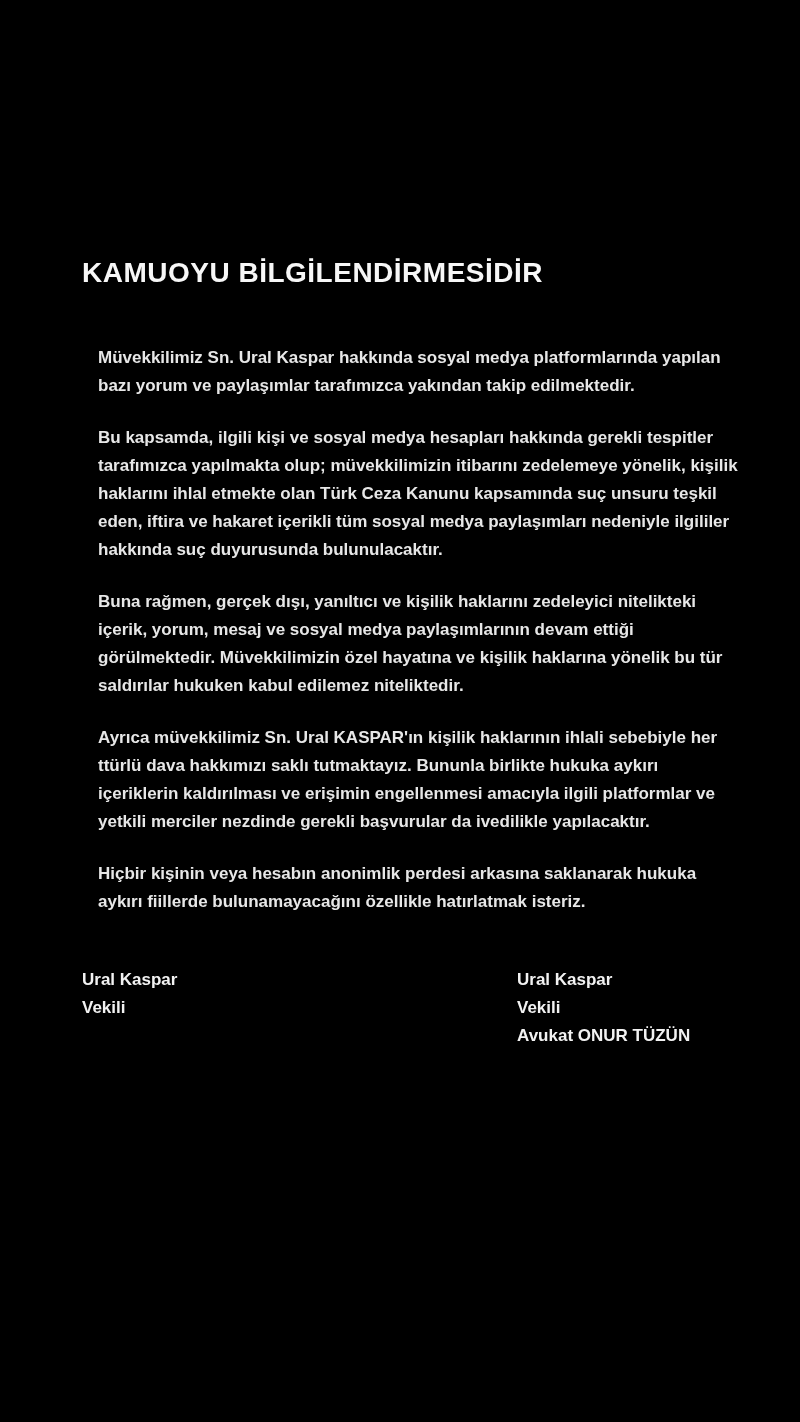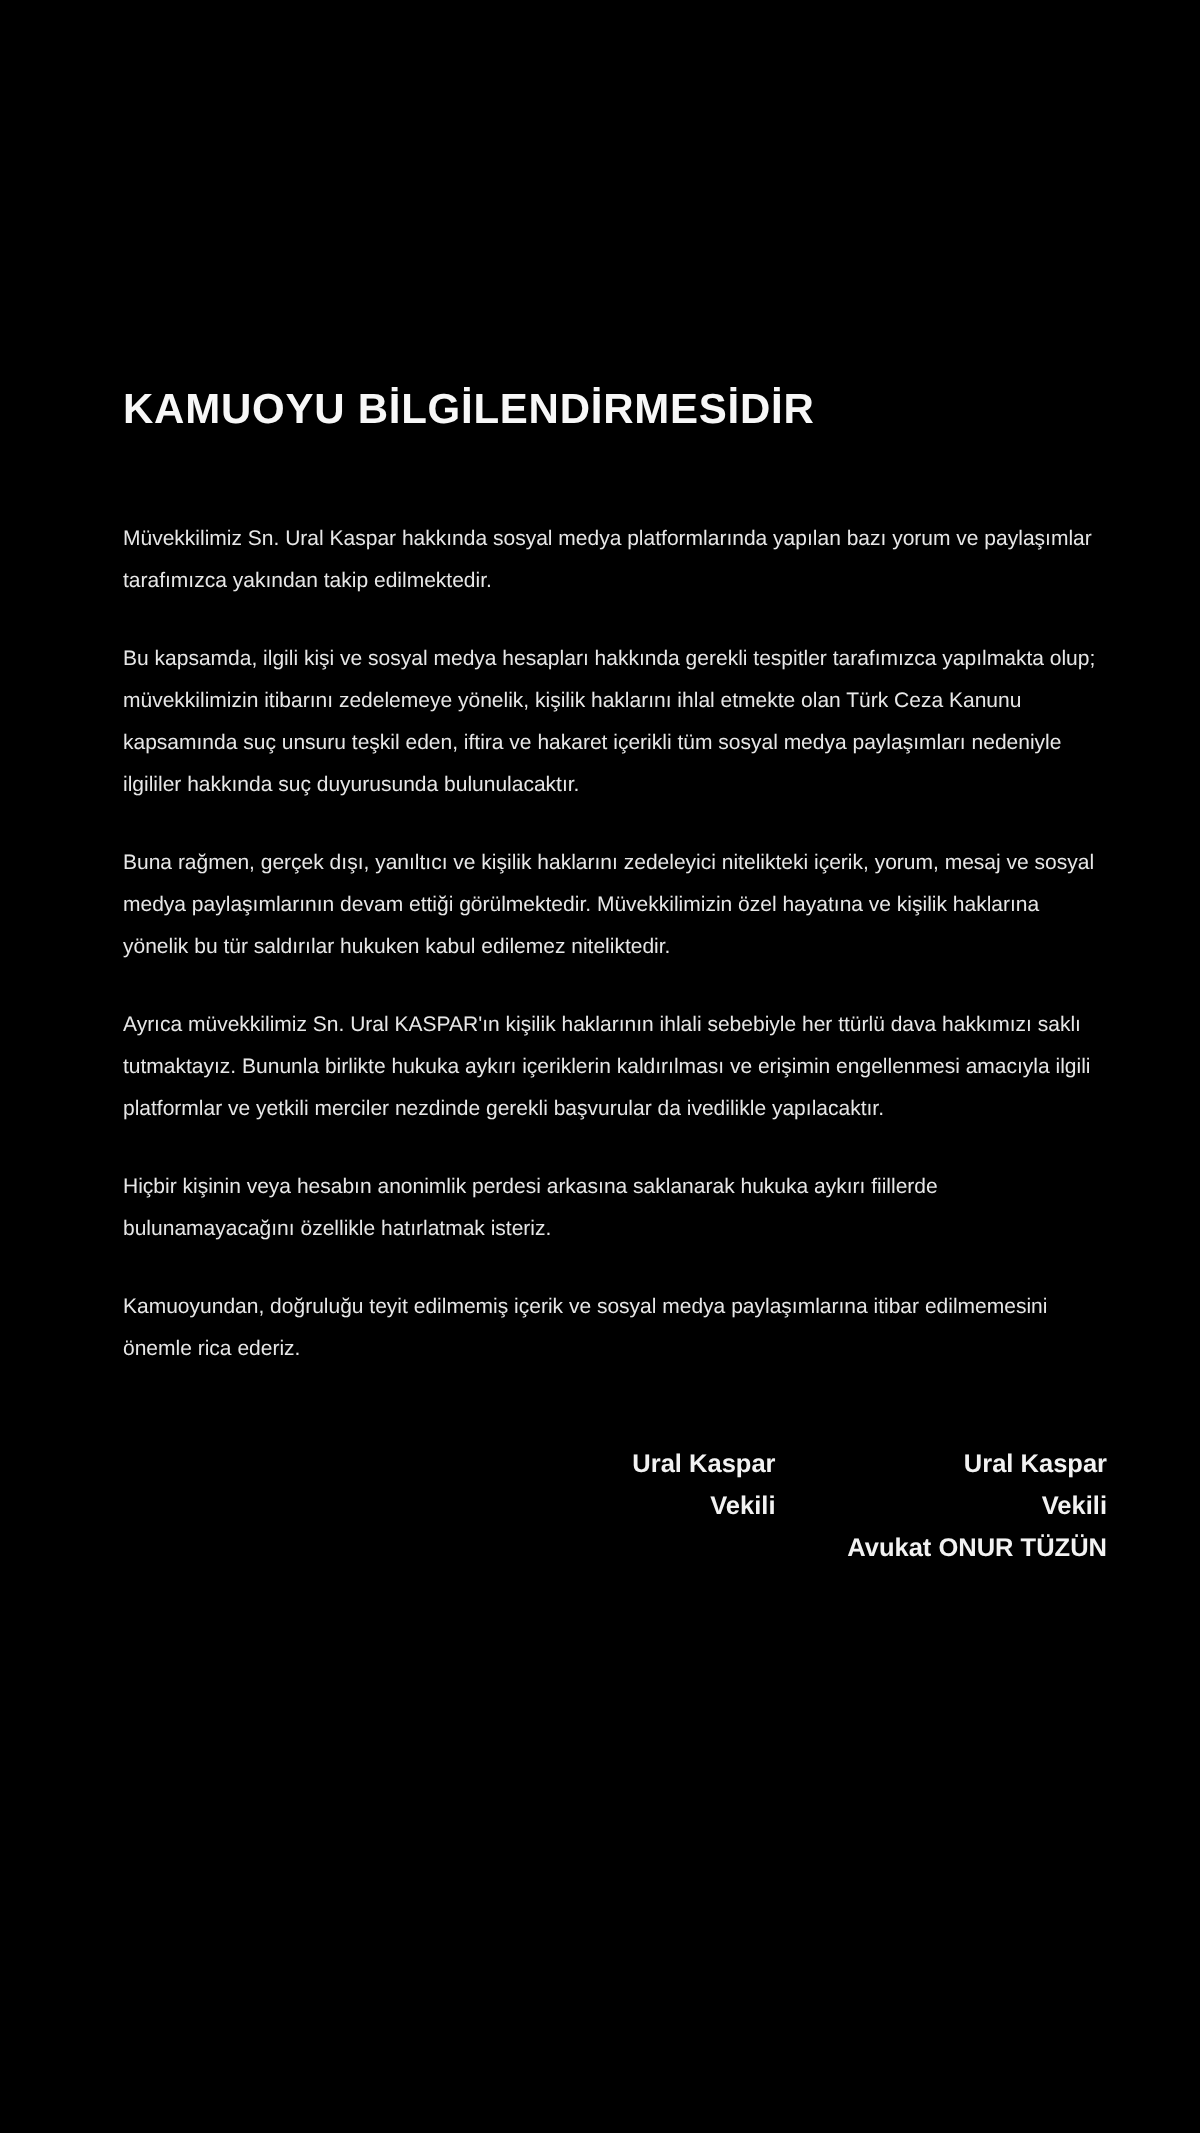--- a/index.html
+++ b/index.html
@@ -24,31 +24,30 @@
   .doc-title {
     color: #f7f7f7;
     font-size: 28px;
     font-weight: 700;
     letter-spacing: 0.5px;
     margin: 0 0 54px 0;
     line-height: 1.2;
   }
   .doc-paragraph {
     color: #e7e7e7;
-    font-size: 14px;
-    font-weight: 400;
+    font-size: 17px;
+    font-weight: 700;
     line-height: 28px;
-    margin: 0 0 24px 0;
+    margin: 0 0 24px 16px;
     text-align: left;
   }
   .signature-row {
     display: flex;
     flex-direction: row;
     margin-top: 50px;
-    text-align: right;
   }
   .signature-block {
     color: #f2f2f2;
     font-size: 17px;
     font-weight: 700;
     line-height: 28px;
   }
   .signature-block.left {
     width: 435px;
   }
@@ -63,21 +62,20 @@
 <body>
 
 <div class="page">
   <h1 class="doc-title">KAMUOYU BİLGİLENDİRMESİDİR</h1>
 
   <p class="doc-paragraph">Müvekkilimiz Sn. Ural Kaspar hakkında sosyal medya platformlarında yapılan bazı yorum ve paylaşımlar tarafımızca yakından takip edilmektedir.</p>
   <p class="doc-paragraph">Bu kapsamda, ilgili kişi ve sosyal medya hesapları hakkında gerekli tespitler tarafımızca yapılmakta olup; müvekkilimizin itibarını zedelemeye yönelik, kişilik haklarını ihlal etmekte olan Türk Ceza Kanunu kapsamında suç unsuru teşkil eden, iftira ve hakaret içerikli tüm sosyal medya paylaşımları nedeniyle ilgililer hakkında suç duyurusunda bulunulacaktır.</p>
   <p class="doc-paragraph">Buna rağmen, gerçek dışı, yanıltıcı ve kişilik haklarını zedeleyici nitelikteki içerik, yorum, mesaj ve sosyal medya paylaşımlarının devam ettiği görülmektedir. Müvekkilimizin özel hayatına ve kişilik haklarına yönelik bu tür saldırılar hukuken kabul edilemez niteliktedir.</p>
   <p class="doc-paragraph">Ayrıca müvekkilimiz Sn. Ural KASPAR'ın kişilik haklarının ihlali sebebiyle her ttürlü dava hakkımızı saklı tutmaktayız. Bununla birlikte hukuka aykırı içeriklerin kaldırılması ve erişimin engellenmesi amacıyla ilgili platformlar ve yetkili merciler nezdinde gerekli başvurular da ivedilikle yapılacaktır.</p>
   <p class="doc-paragraph">Hiçbir kişinin veya hesabın anonimlik perdesi arkasına saklanarak hukuka aykırı fiillerde bulunamayacağını özellikle hatırlatmak isteriz.</p>
-  <p class="doc-paragraph">Kamuoyundan, doğruluğu teyit edilmemiş içerik ve sosyal medya paylaşımlarına itibar edilmemesini önemle rica ederiz.</p>
 
   <div class="signature-row">
     <div class="signature-block left">
       <span class="sig-line">Ural Kaspar</span>
       <span class="sig-line">Vekili</span>
     </div>
     <div class="signature-block right">
       <span class="sig-line">Ural Kaspar</span>
       <span class="sig-line">Vekili</span>
       <span class="sig-line">Avukat ONUR TÜZÜN</span>

